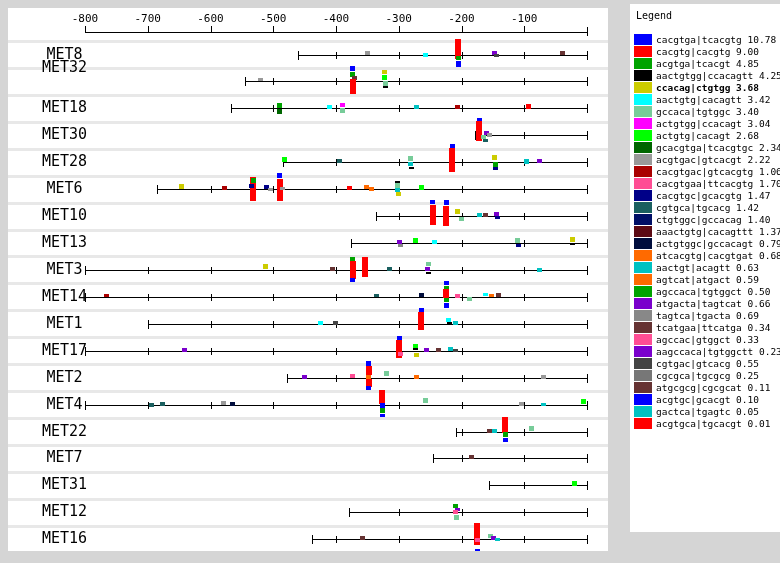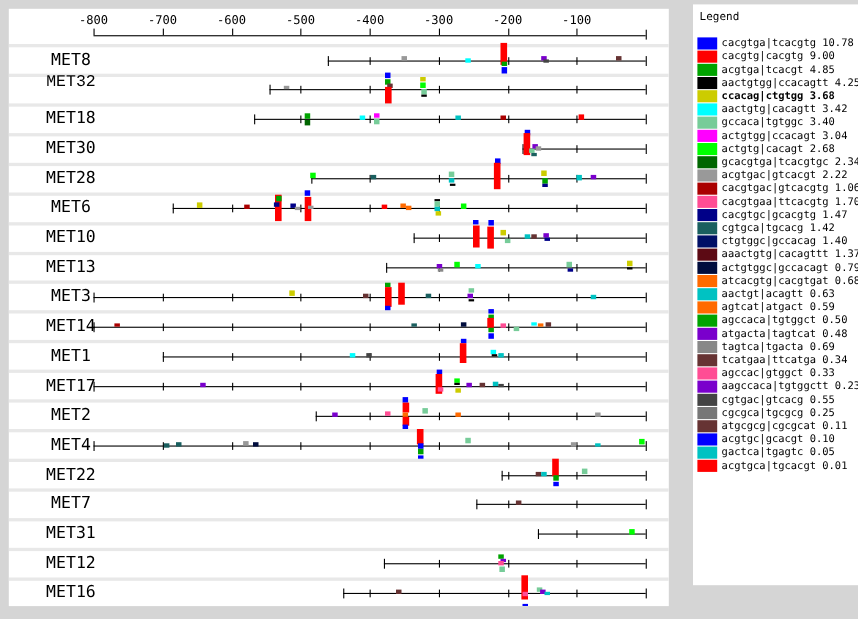--- a/index.html
+++ b/index.html
@@ -55,21 +55,21 @@
     <div class="tick" style="left: 516.25px; top: 43.5px; height: 7px;"></div>
     <div class="mark" style="left: 356.875px; top: 42.5px; width: 5px; height: 4px; background: rgb(153, 153, 153);"></div>
     <div class="mark" style="left: 414.605px; top: 44.5px; width: 5px; height: 4px; background: rgb(0, 255, 255);"></div>
     <div class="mark" style="left: 447.362px; top: 30.5px; width: 6px; height: 20px; background: rgb(255, 0, 0);"></div>
     <div class="mark" style="left: 448.49px; top: 47.5px; width: 5px; height: 4px; background: rgb(0, 163, 0);"></div>
     <div class="mark" style="left: 447.862px; top: 52.5px; width: 5px; height: 6px; background: rgb(0, 0, 255);"></div>
     <div class="mark" style="left: 484.257px; top: 42.5px; width: 5px; height: 4px; background: rgb(122, 0, 204);"></div>
     <div class="mark" style="left: 486.14px; top: 46px; width: 5px; height: 3px; background: rgb(68, 68, 68);"></div>
     <div class="mark" style="left: 552.027px; top: 42.5px; width: 5px; height: 4px; background: rgb(102, 51, 51);"></div>
     <div class="separator" style="top: 58.93px;"></div>
-    <div class="gene-label" style="top: 59px; font-family: Liberation Mono, monospace;">MET32</div>
+    <div class="gene-label" style="top: 52px;">MET32</div>
     <div class="seq-line" style="left: 237.012px; top: 73.43px; width: 341.988px;"></div>
     <div class="tick" style="left: 237.012px; top: 69.43px; height: 9px;"></div>
     <div class="tick" style="left: 579px; top: 69.43px; height: 9px;"></div>
     <div class="tick" style="left: 265.25px; top: 70.43px; height: 7px;"></div>
     <div class="tick" style="left: 328px; top: 70.43px; height: 7px;"></div>
     <div class="tick" style="left: 390.75px; top: 70.43px; height: 7px;"></div>
     <div class="tick" style="left: 453.5px; top: 70.43px; height: 7px;"></div>
     <div class="tick" style="left: 516.25px; top: 70.43px; height: 7px;"></div>
     <div class="mark" style="left: 249.572px; top: 69.93px; width: 5px; height: 3px; background: rgb(153, 153, 153);"></div>
     <div class="mark" style="left: 342.442px; top: 57.93px; width: 5px; height: 5px; background: rgb(0, 0, 255);"></div>
@@ -470,21 +470,21 @@
       <div class="legend-entry" style="top: 270px;">
         <div class="legend-chip" style="background: rgb(255, 106, 0);"></div>
         <div class="legend-label">agtcat|atgact 0.59</div>
       </div>
       <div class="legend-entry" style="top: 282px;">
         <div class="legend-chip" style="background: rgb(0, 163, 0);"></div>
         <div class="legend-label">agccaca|tgtggct 0.50</div>
       </div>
       <div class="legend-entry" style="top: 294px;">
         <div class="legend-chip" style="background: rgb(122, 0, 204);"></div>
-        <div class="legend-label">atgacta|tagtcat 0.48</div>
+        <div class="legend-label">atgacta|tagtcat 0.66</div>
       </div>
       <div class="legend-entry" style="top: 306px;">
         <div class="legend-chip" style="background: rgb(136, 136, 136);"></div>
         <div class="legend-label">tagtca|tgacta 0.69</div>
       </div>
       <div class="legend-entry" style="top: 318px;">
         <div class="legend-chip" style="background: rgb(102, 51, 51);"></div>
         <div class="legend-label">tcatgaa|ttcatga 0.34</div>
       </div>
       <div class="legend-entry" style="top: 330px; padding-left: 43px;">

